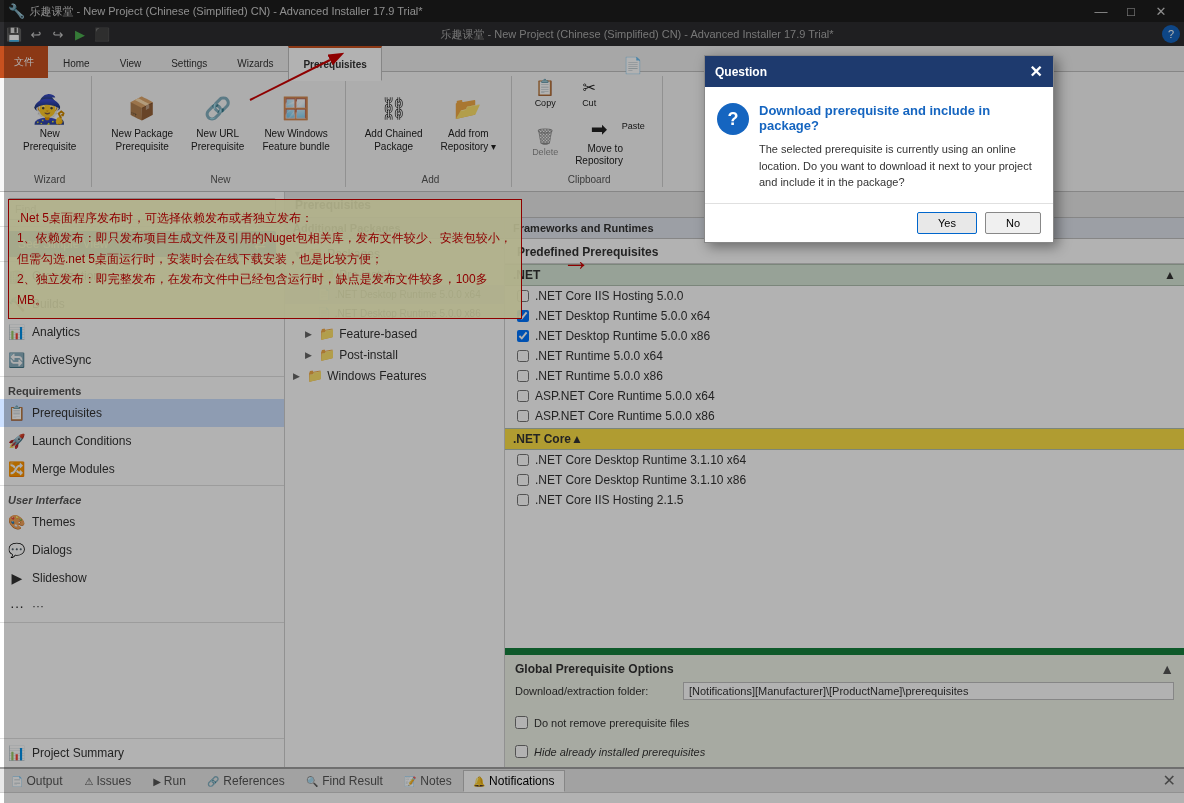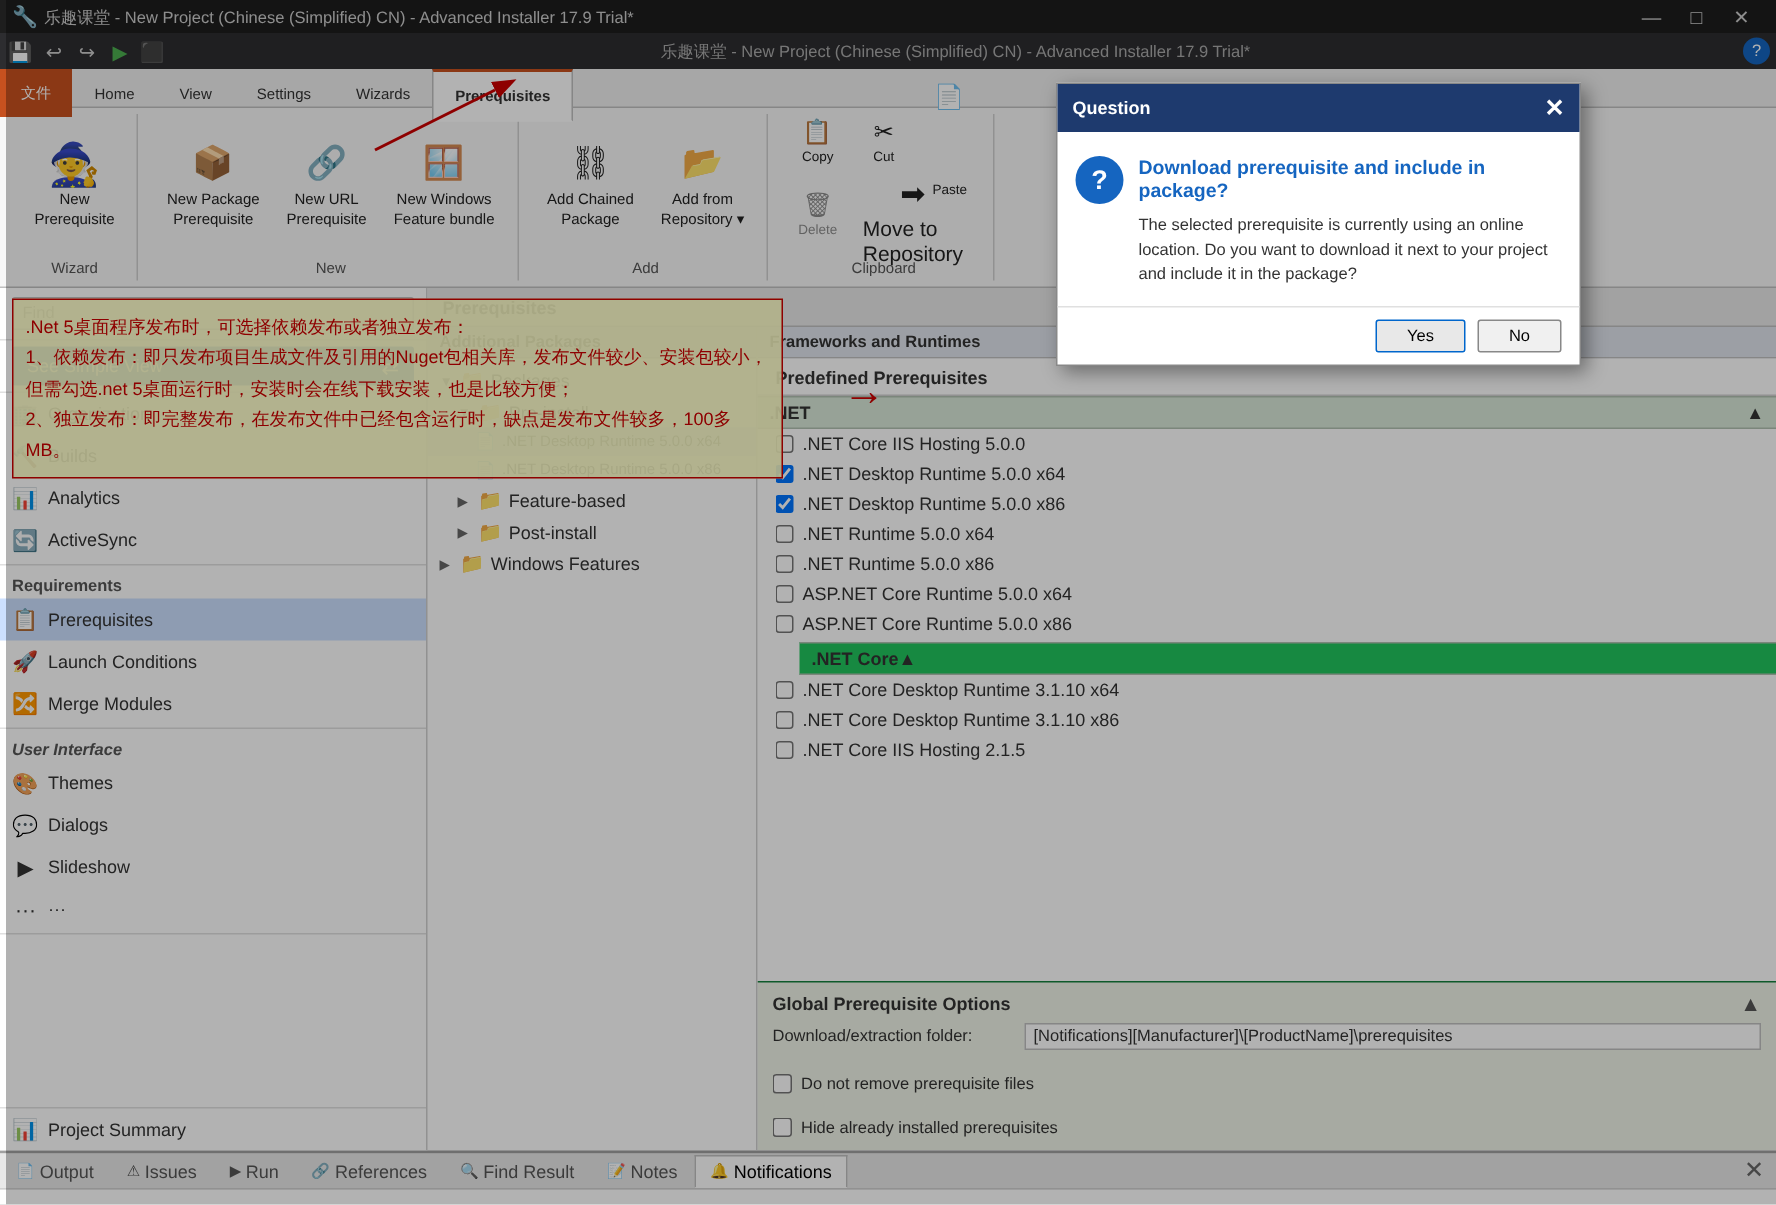--- a/index.html
+++ b/index.html
@@ -167,21 +167,21 @@
             <span style="font-size:9px;margin-top:45px;">Paste</span>
           </div>
         </div>
         <div style="display:flex; gap:2px; align-items:center;">
           <div class="ribbon-btn-small ribbon-btn-disabled" style="opacity:0.5;">
             <div class="ribbon-btn-small-icon">🗑</div>
             <span style="font-size:9px;">Delete</span>
           </div>
           <div class="ribbon-btn" style="height:60px; min-width:50px;">
             <div class="ribbon-btn-icon" style="font-size:20px;">➡</div>
-            <span style="font-size:14px; text-align:left; line-height:1.2;">Move to<br>Repository</span>
+            <span style="font-size:10px; text-align:right; line-height:1.2;">Move to<br>Repository</span>
           </div>
         </div>
       </div>
       <div class="ribbon-group-label">Clipboard</div>
     </div>
   </div>
 </div>
 
 <div style="display:flex; height: 575px; overflow:hidden;">
 
@@ -352,56 +352,56 @@
             <div class="prereq-item">
               <input type="checkbox" style="">
               <span>ASP.NET Core Runtime 5.0.0 x64</span>
             </div>
             <div class="prereq-item">
               <input type="checkbox" style="">
               <span>ASP.NET Core Runtime 5.0.0 x86</span>
             </div>
           </div>
 
-          <div style="display:flex; align-items:center; padding:3px 8px; background:#22c55e; font-size:11px; font-weight:bold; color:#333; border-top:1px solid #b0c0b0; border-bottom:1px solid #b0c0b0; margin-top:2px;margin-left:28px;">
+          <div style="display:flex; align-items:center; padding:3px 8px; background:#fde047; font-size:11px; font-weight:bold; color:#333; border-top:1px solid #b0c0b0; border-bottom:1px solid #b0c0b0; margin-top:2px;">
             <span>.NET Core</span>
             <span style="cursor:pointer; font-size:12px;">▲</span>
           </div>
           <div>
             <div class="prereq-item">
               <input type="checkbox" style="">
               <span>.NET Core Desktop Runtime 3.1.10 x64</span>
             </div>
             <div class="prereq-item">
               <input type="checkbox" style="">
               <span>.NET Core Desktop Runtime 3.1.10 x86</span>
             </div>
             <div class="prereq-item">
               <input type="checkbox" style="">
               <span>.NET Core IIS Hosting 2.1.5</span>
             </div>
           </div>
         </div>
 
-        <div style="background:#f0f4e8; border-top:1px solid #15803d; padding:6px 10px;">
+        <div style="background:#f0f4e8; border-top:7px solid #15803d; padding:6px 10px;">
           <div style="display:flex; align-items:center; justify-content:space-between; margin-bottom:5px;">
             <span style="font-size:12px; font-weight:bold; color:#333;">Global Prerequisite Options</span>
             <span style="cursor:pointer; font-size:14px; color:#555;">▲</span>
           </div>
           <div style="display:flex; align-items:center; gap:8px; margin-bottom:4px;">
             <span style="font-size:11px; color:#333; min-width:160px;">Download/extraction folder:</span>
             <span style="font-size:11px; color:#333; background:#fff; border:1px solid #c0c0c0; padding:2px 5px; flex:1;">[Notifications][Manufacturer]\[ProductName]\prerequisites</span>
           </div>
           <div style="display:flex; align-items:center; gap:6px; margin:16px 0;">
             <input type="checkbox" style="">
             <span style="font-size:11px; color:#333;">Do not remove prerequisite files</span>
           </div>
           <div style="display:flex; align-items:center; gap:6px; margin:3px 0;">
             <input type="checkbox" style="">
-            <span style="font-size:11px; color:#333;">Hide already installed prerequisites</span>
+            <span style="font-size:11px; color:#333;font-style:italic;">Hide already installed prerequisites</span>
           </div>
         </div>
       </div>
     </div>
   </div>
 </div>
 
 <div style="position:absolute; top:195px; left:0; width:530px; pointer-events:none; z-index:40;">
   <div style="background:rgba(255,255,200,0.92); border:1px solid #cc0000; padding:8px 8px; margin:4px 8px; font-size:12px; color:#cc0000; font-family:'Microsoft YaHei', sans-serif; line-height:1.7;">
     .Net 5桌面程序发布时，可选择依赖发布或者独立发布：<br>

